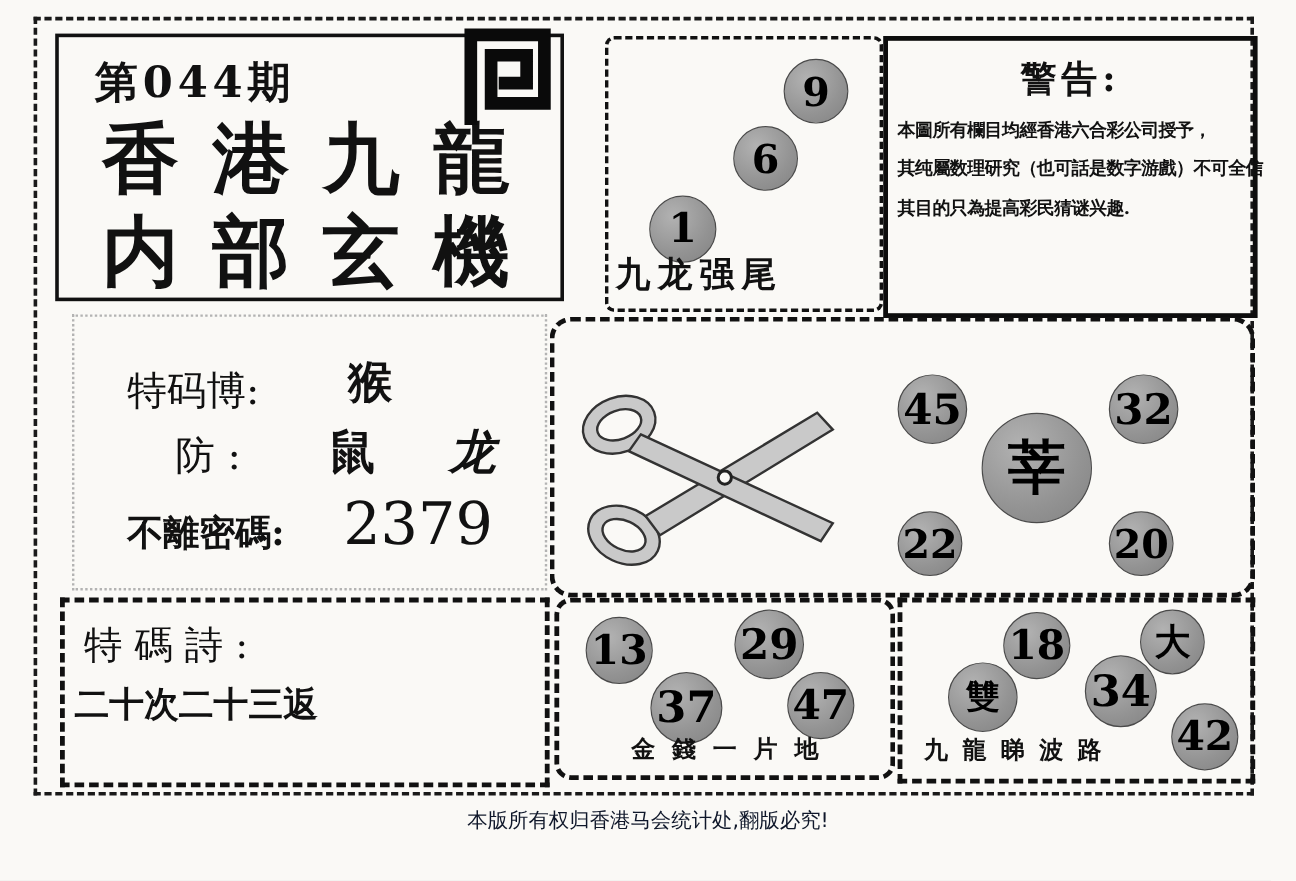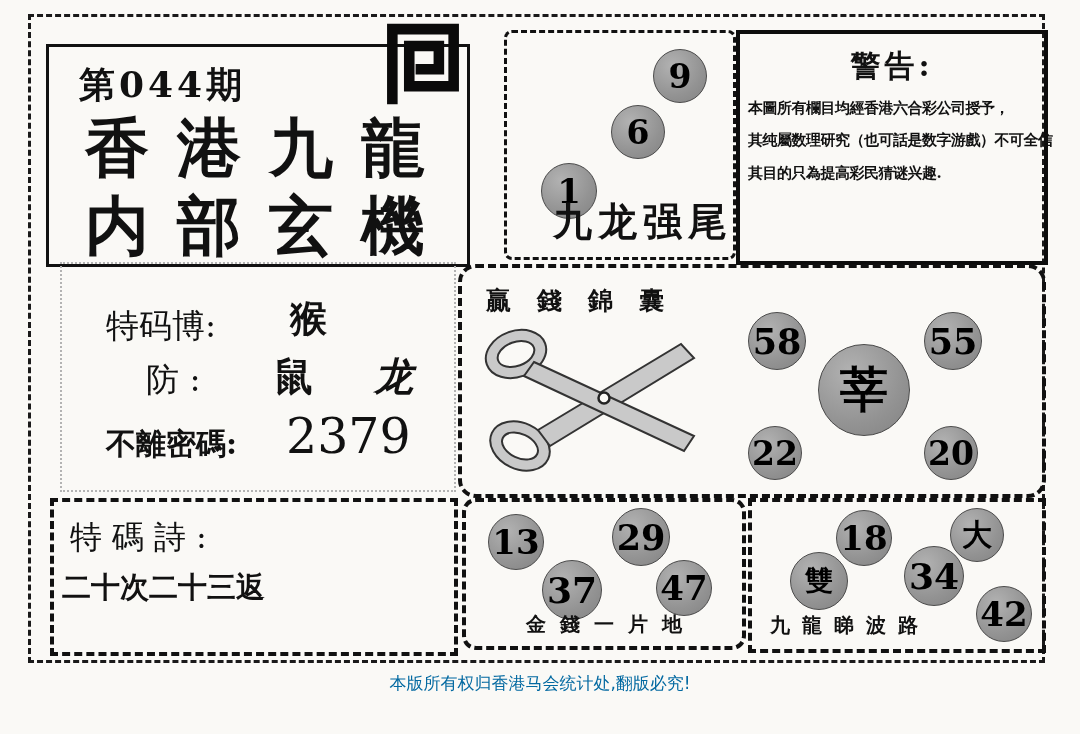--- a/index.html
+++ b/index.html
@@ -2,21 +2,21 @@
 <html><head>
 <meta charset="utf-8">
 <style>
   html,body{margin:0;padding:0;background:#e8e8e6;}
   #page{position:relative;width:1080px;height:734px;background:#faf9f6;overflow:hidden;
         font-family:"DejaVu Sans",sans-serif;color:#111;}
   .abs{position:absolute;}
   
   #outer-border{left:28px;top:14px;width:1011px;height:643px;border:3px dashed #1a1a1a;}
   
-  #title-box{left:46px;top:28px;width:418px;height:217px;border:3px solid #111;margin-top:16px;}
+  #title-box{left:46px;top:28px;width:418px;height:217px;border:3px solid #111;}
   #issue{left:30px;top:14px;font-family:"DejaVu Serif",serif;font-size:36px;font-weight:600;letter-spacing:4px;}
   .big-title{left:36px;font-family:"DejaVu Serif",serif;font-size:64px;font-weight:600;
              letter-spacing:28px;white-space:nowrap;}
   #title1{top:58px;}
   #title2{top:136px;}
   #logo{left:386px;top:22px;width:74px;height:84px;}
   
   #qiangwei-box{left:504px;top:30px;width:226px;height:224px;border:3px dashed #111;border-radius:8px;}
   
   #warning-box{left:736px;top:30px;width:304px;height:227px;border:4px solid #0d0d0d;}
@@ -45,23 +45,23 @@
                    font-family:"DejaVu Serif",serif;}
   #scissors{left:14px;top:50px;width:235px;height:162px;}
   
   #jinqian-box{left:462px;top:498px;width:276px;height:144px;border:4px dashed #111;border-radius:14px;}
   #jinqian-caption{left:0;right:0;bottom:8px;text-align:center;font-size:20px;font-weight:800;
                    letter-spacing:14px;text-indent:14px;}
   
   #kanbo-box{left:748px;top:498px;width:290px;height:147px;border:4px dashed #111;}
   #kanbo-caption{left:18px;bottom:10px;font-size:20px;font-weight:700;letter-spacing:12px;white-space:nowrap;margin-top:32px;}
   
-  #footer{left:0;right:0;top:672px;text-align:center;font-size:17px;color:#0369a1;}
+  #footer{left:0;right:0;top:672px;text-align:center;font-size:17px;color:#0f172a;}
   
-  #qiangwei-caption{left:0;right:0;bottom:8px;text-align:right;font-size:39px;font-weight:600;
+  #qiangwei-caption{left:0;right:0;bottom:8px;text-align:left;font-size:29px;font-weight:600;
                     letter-spacing:6px;text-indent:6px;font-family:"DejaVu Serif",serif;}
   
   .circle{position:absolute;border-radius:50%;display:flex;align-items:center;justify-content:center;
           background:radial-gradient(circle at 35% 30%, #b2b2b2, #939393 60%, #828282 100%);
           border:1px solid #4a4a4a;color:#000;font-family:"DejaVu Serif",serif;font-weight:700;}
   .s52{width:52px;height:52px;font-size:33px;}
   .s54{width:54px;height:54px;font-size:34px;}
   .s56{width:56px;height:56px;font-size:35px;}
   .s58{width:58px;height:58px;font-size:36px;}
   .s90{width:90px;height:90px;font-size:48px;}
@@ -110,38 +110,37 @@
     <div class="abs lbl" id="code-label">不離密碼:</div>
     <div class="abs" id="code-value">2379</div>
   </div>
 
   <div class="abs" id="poem-box">
     <div class="abs" id="poem-label">特碼詩:</div>
     <div class="abs" id="poem-text">二十次二十三返</div>
   </div>
 
   <div class="abs" id="jinnang-box">
-    <div class="abs" id="jinnang-heading">贏錢錦囊</div>
     <svg class="abs" id="scissors" viewBox="0 0 235 162">
 
       <g transform="rotate(-20 40 36)">
         <ellipse cx="40" cy="36" rx="31" ry="23" fill="#c9c9c9" stroke="#333" stroke-width="2"></ellipse>
         <ellipse cx="40" cy="36" rx="19" ry="12" fill="#faf9f6" stroke="#333" stroke-width="2"></ellipse>
       </g>
       <g transform="rotate(25 44 128)">
         <ellipse cx="44" cy="128" rx="31" ry="23" fill="#c9c9c9" stroke="#333" stroke-width="2"></ellipse>
         <ellipse cx="44" cy="128" rx="19" ry="12" fill="#faf9f6" stroke="#333" stroke-width="2"></ellipse>
       </g>
 
       <polygon points="62,112 205,26 218,40 74,128" fill="#c9c9c9" stroke="#333" stroke-width="2"></polygon>
       <polygon points="58,44 218,118 208,133 48,58" fill="#c9c9c9" stroke="#333" stroke-width="2"></polygon>
       <circle cx="128" cy="80" r="5.5" fill="#faf9f6" stroke="#222" stroke-width="2.5"></circle>
     </svg>
-    <div class="circle s56" style="left:286px;top:44px">58</div>
-    <div class="circle s56" style="left:462px;top:44px">55</div>
+    <div class="circle s56" style="left:286px;top:44px">45</div>
+    <div class="circle s56" style="left:462px;top:44px">32</div>
     <div class="circle s90 cjk" style="left:356px;top:76px">莘</div>
     <div class="circle s52" style="left:286px;top:158px">22</div>
     <div class="circle s52" style="left:462px;top:158px">20</div>
   </div>
 
   <div class="abs" id="jinqian-box">
     <div class="circle s54" style="left:22px;top:12px">13</div>
     <div class="circle s56" style="left:146px;top:6px">29</div>
     <div class="circle s58" style="left:76px;top:58px">37</div>
     <div class="circle s54" style="left:190px;top:58px">47</div>

